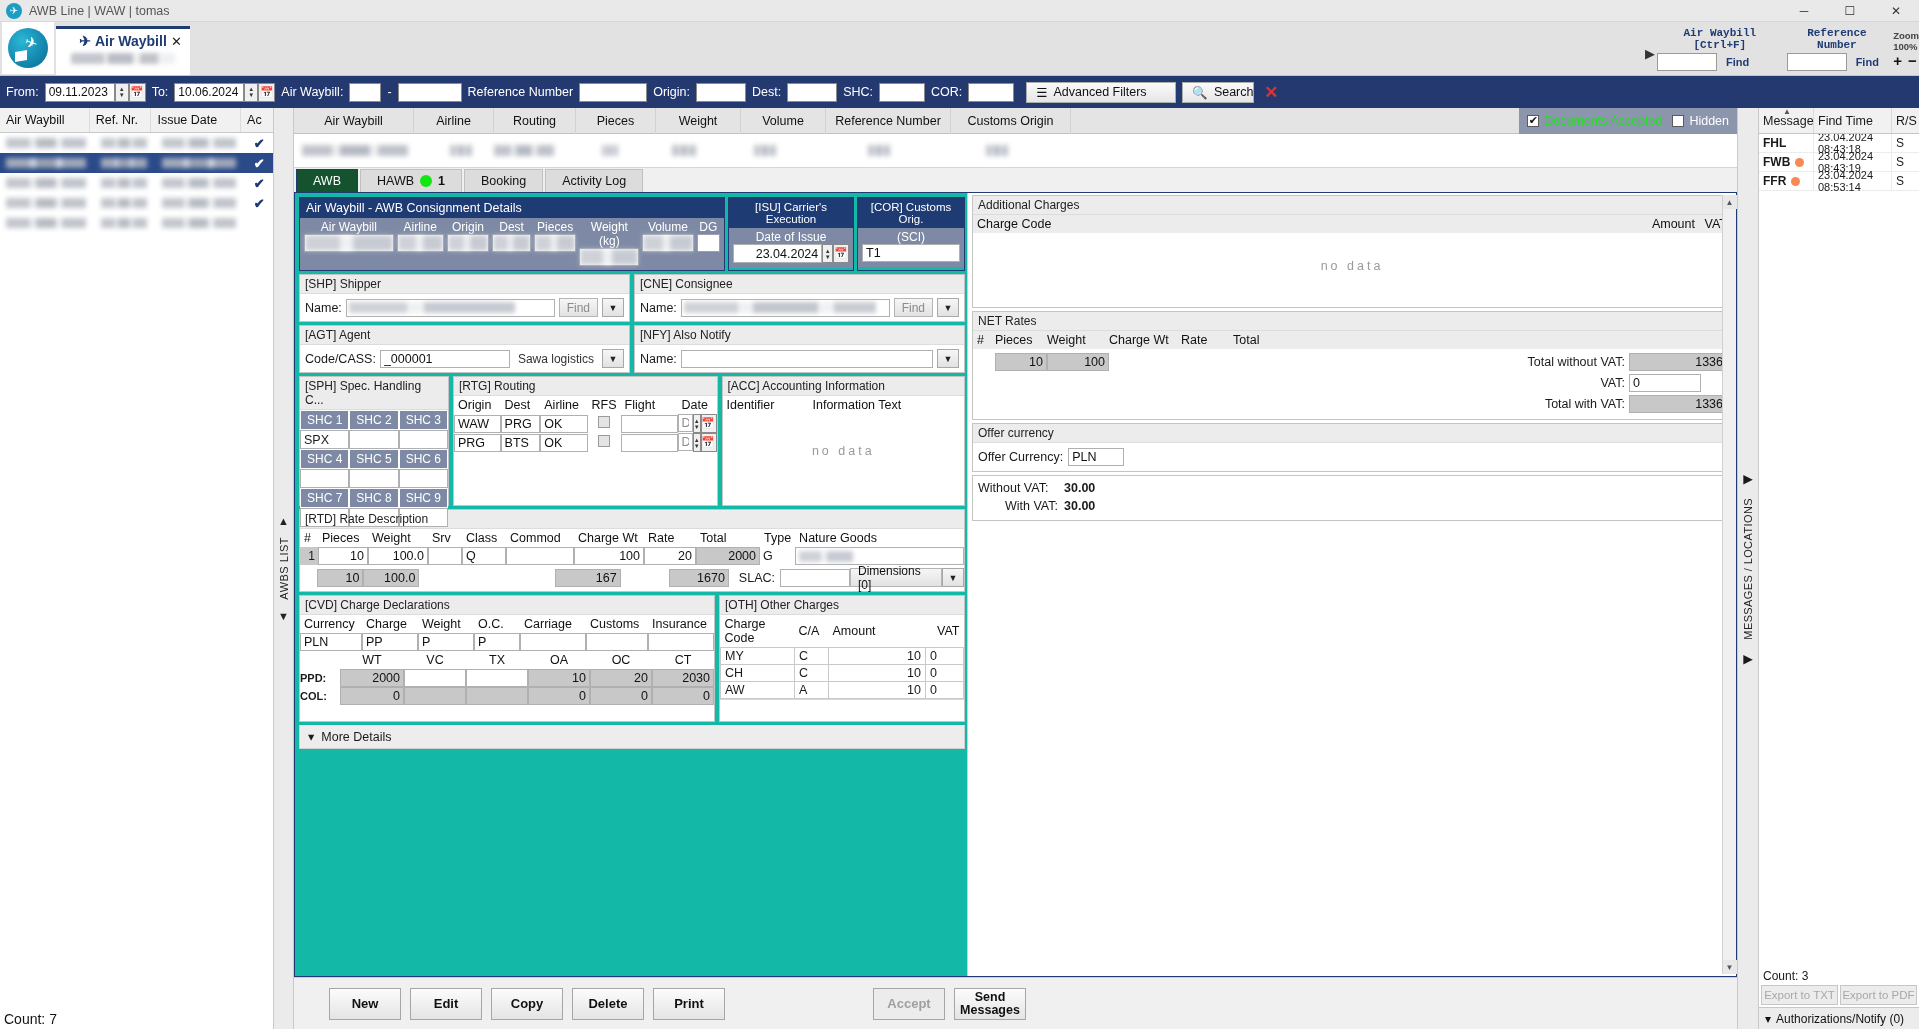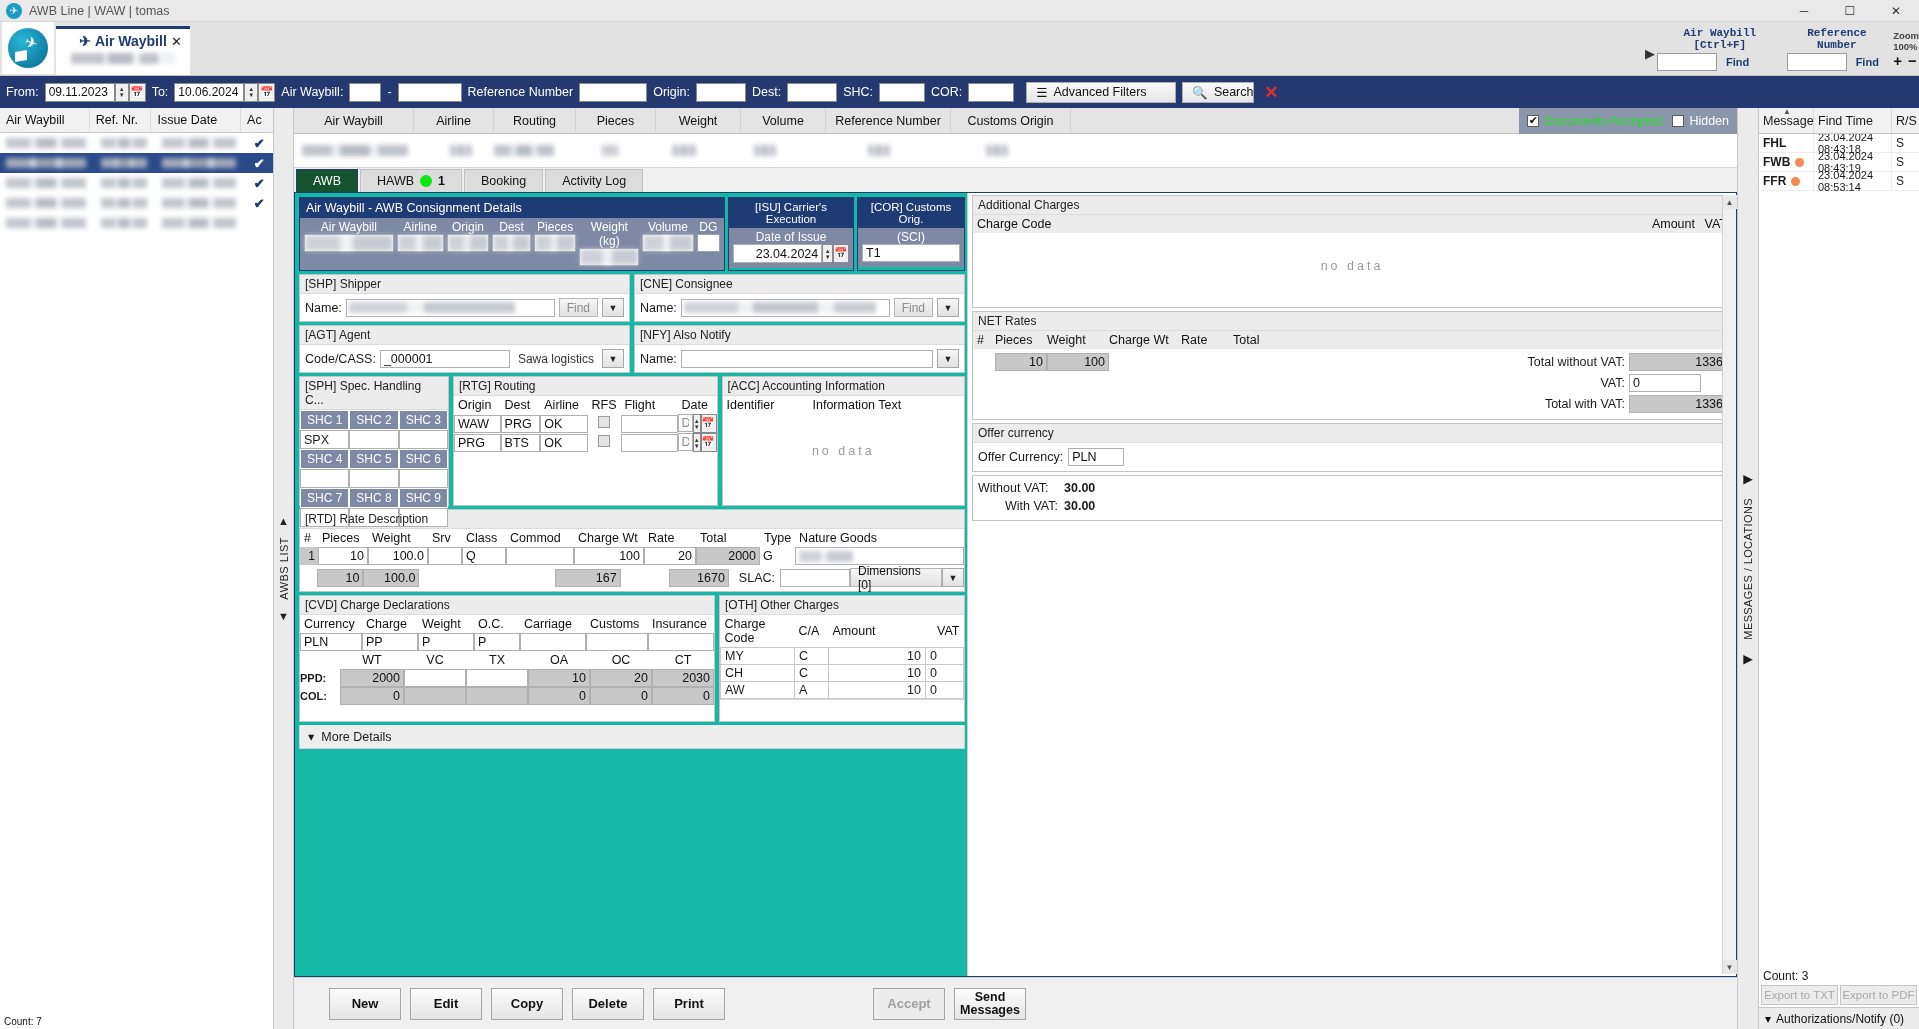--- a/index.html
+++ b/index.html
@@ -101,21 +101,21 @@
     display:flex; height:25px; background:#f1f1f1; border-bottom:1px solid #c9c9c9; align-items:center;
     font-size:12.5px; color:#111;
   }
   #leftlist .lhead div { padding-left:6px; border-right:1px solid #dcdcdc; height:100%; display:flex; align-items:center;}
   .lrow { display:flex; height:20px; align-items:center; }
   .lrow .blurcell { height:10px; margin-left:6px; filter:blur(2.4px); opacity:.85;
     background:linear-gradient(90deg,#b8bcc4 0 30%,#e9eaee 30% 37%,#aab0b9 37% 62%,#edeef1 62% 70%,#b4b9c2 70% 100%); }
   .lrow .chk { width:28px; text-align:center; color:#1f3b73; font-weight:bold; font-size:13px;}
   .lrow.sel { background:#2b4a8a; color:#fff; }
   .lrow.sel .chk { color:#fff; }
-  #leftcount { position:absolute; bottom:2px; left:4px; font-size:10px; color:#111; }
+  #leftcount { position:absolute; bottom:2px; left:4px; font-size:14px; color:#111; }
 
   
   #awbsstrip {
     width:20px; background:#ebebeb; border-right:1px solid #c9c9c9;
     display:flex; flex-direction:column; align-items:center; justify-content:center; gap:10px;
     font-size:11px; color:#222;
   }
   #awbsstrip .vtxt { writing-mode:vertical-rl; transform:rotate(180deg); letter-spacing:.5px; font-size:11px;}
 
   

